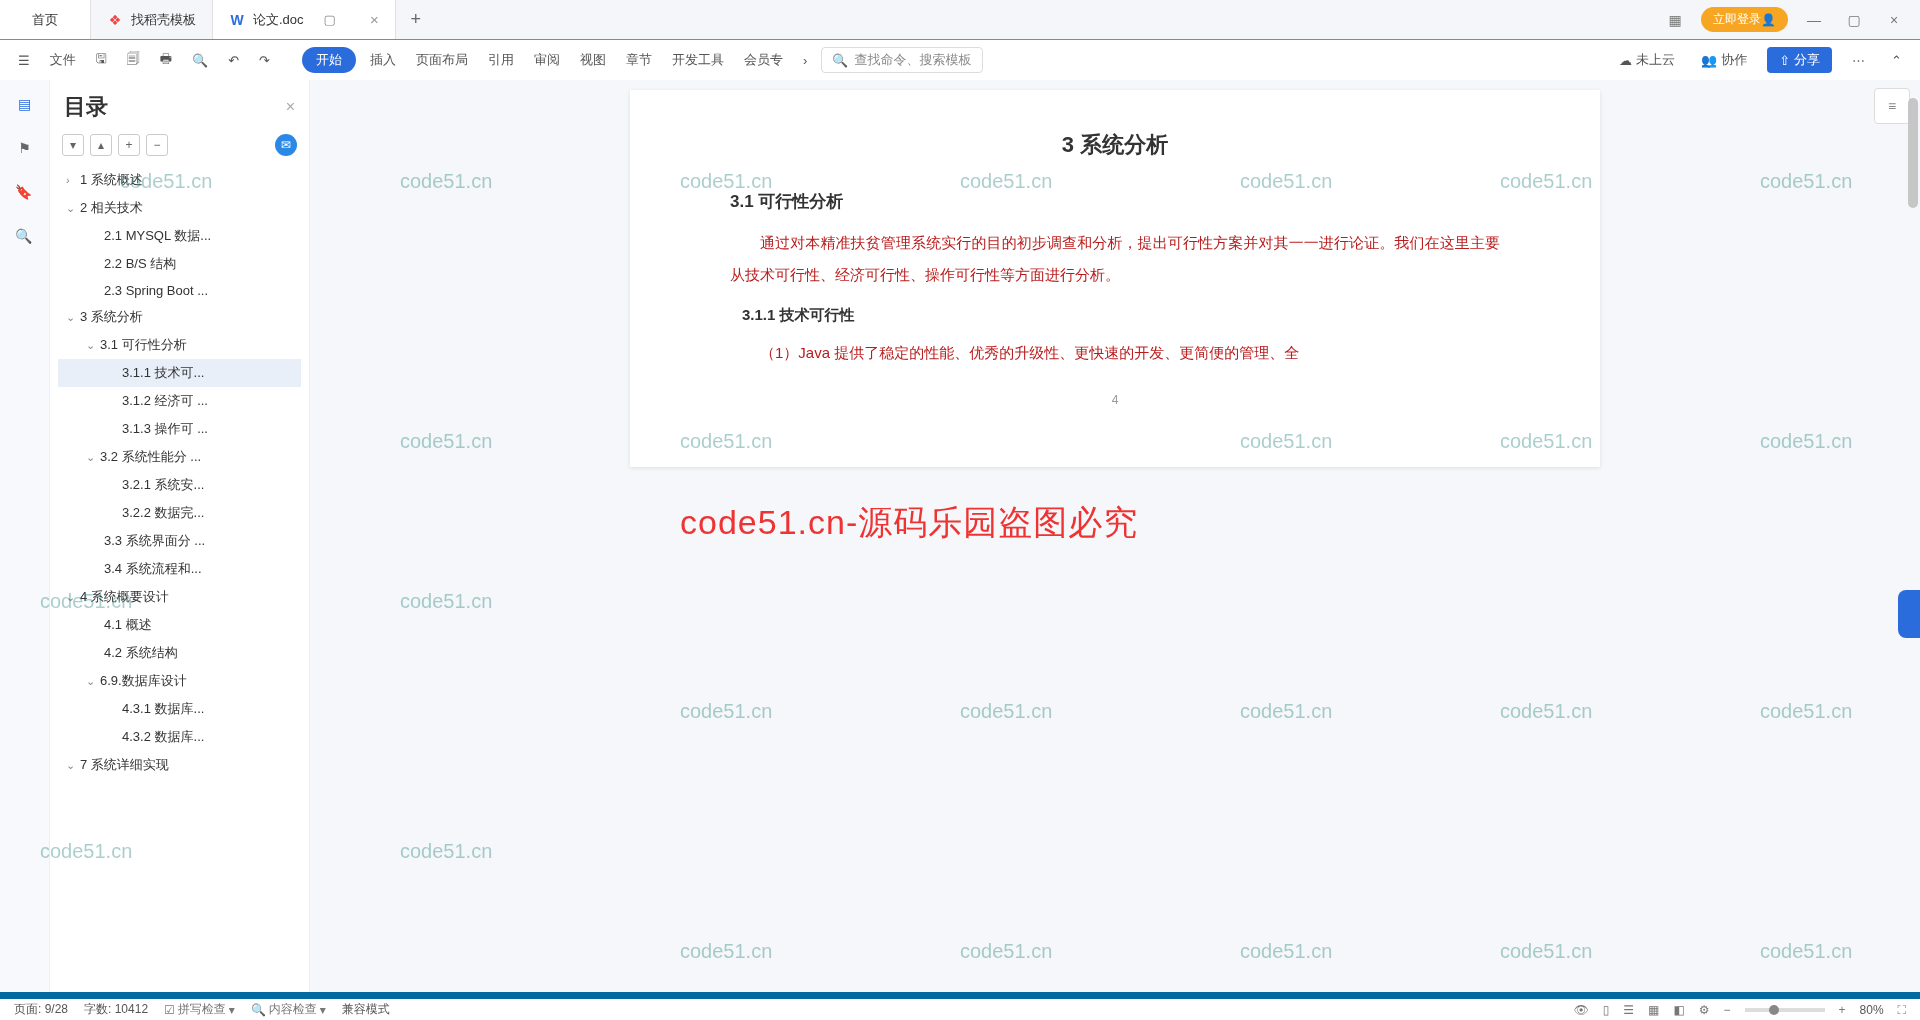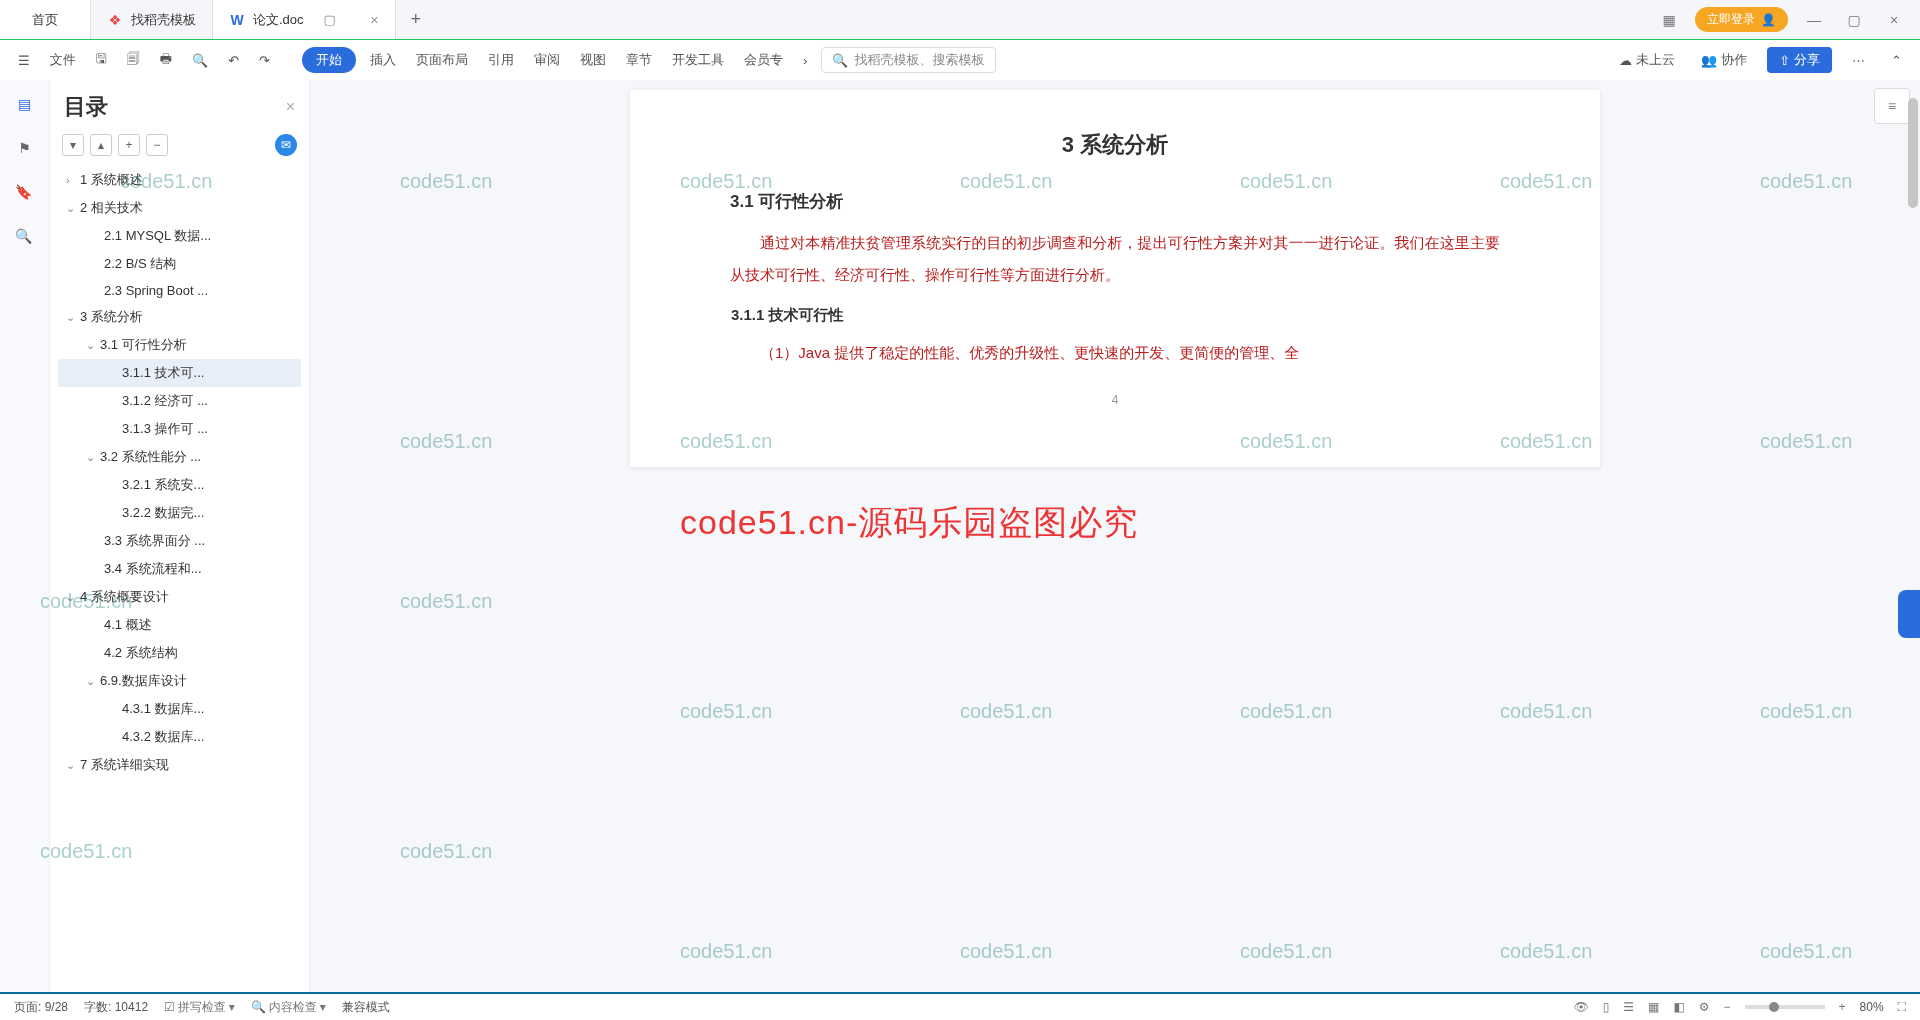--- a/index.html
+++ b/index.html
@@ -7,21 +7,21 @@
 .tab-bar{height:40px;background:#f4f6f9;display:flex;align-items:stretch;border-bottom:1px solid #22c55e}
 .tab{display:flex;align-items:center;padding:0 16px;gap:8px;border-right:1px solid #e0e0e0;cursor:pointer;font-size:13px}
 .tab.home{background:#fff;padding:0 32px}
 .tab.active{background:#fff}
 .tab-ico{width:16px;height:16px;display:inline-flex;align-items:center;justify-content:center;font-size:14px}
 .tab-ico.red{color:#e44}
 .tab-ico.blue{color:#2b6cdd;font-weight:bold}
 .tab-close{color:#999;margin-left:20px;font-size:15px}
 .tab-add{width:40px;display:flex;align-items:center;justify-content:center;color:#666;font-size:18px}
 .tab-right{margin-left:auto;display:flex;align-items:center;gap:12px;padding-right:12px}
-.login-btn{background:#f6a623;color:#fff;border-radius:14px;padding:4px 12px;display:flex;align-items:center;gap:6px;font-size:12px}
+.login-btn{background:#f6a623;color:#fff;border-radius:14px;padding:4px 12px;display:flex;align-items:center;font-size:12px}
 .win-btn{width:28px;height:28px;display:flex;align-items:center;justify-content:center;color:#777}
 .ribbon{height:40px;display:flex;align-items:center;gap:8px;padding:0 12px;border-bottom:0 solid #eee;background:#fff}
 .rbtn{display:flex;align-items:center;gap:4px;padding:4px 6px;color:#555;cursor:pointer;font-size:13px}
 .pill{background:#2b6cdd;color:#fff;border-radius:14px;padding:4px 14px;font-size:13px}
 .rsep{width:10px}
 .search-box{display:flex;align-items:center;gap:6px;color:#888;font-size:13px;border:1px solid #ddd;border-radius:4px;padding:3px 10px}
 .rib-right{margin-left:auto;display:flex;align-items:center;gap:14px}
 .share-btn{background:#2b6cdd;color:#fff;border-radius:4px;padding:4px 12px;display:flex;align-items:center;gap:4px;font-size:13px}
 .workspace{display:flex;height:calc(100% - 108px)}
 .vtoolbar{width:50px;background:#f7f9fc;border-right:1px solid #eee;display:flex;flex-direction:column;align-items:center;padding-top:12px;gap:20px}
@@ -35,31 +35,31 @@
 .ol-tb{width:22px;height:22px;border:1px solid #ccc;border-radius:3px;display:flex;align-items:center;justify-content:center;font-size:12px;color:#666}
 .ol-chat{margin-left:auto;background:#2b88e6;color:#fff;border-radius:50%;width:22px;height:22px;display:flex;align-items:center;justify-content:center;font-size:12px}
 .ol-item{display:flex;align-items:center;padding:5px 4px;font-size:13px;color:#333;cursor:pointer;white-space:nowrap;overflow:hidden;text-overflow:ellipsis}
 .ol-item .chev{width:14px;color:#888;font-size:11px}
 .ol-item.sel{background:#e8eff9}
 .ind1{padding-left:8px}.ind2{padding-left:28px}.ind3{padding-left:46px}.ind4{padding-left:64px}
 .doc-area{flex:1;background:#f5f7fa;position:relative;overflow:hidden}
 .page{background:#fff;width:970px;margin:10px auto;box-shadow:0 1px 4px rgba(0,0,0,.1);padding:30px 100px 60px;position:relative}
 .page h3{text-align:center;font-size:22px;font-weight:600;margin:10px 0 30px}
 .page h4{font-size:17px;font-weight:600;margin:20px 0 14px}
-.page h5{font-size:15px;font-weight:600;margin:16px 1px 12px}
+.page h5{font-size:15px;font-weight:600;margin:16px 12px 12px}
 .page p{text-indent:2em;line-height:2.1;font-size:15px;color:#b91c1c;text-align:justify}
 .pgnum{text-align:center;font-size:12px;color:#999;margin-top:24px}
 .page2{margin-top:40px}
 .wm{position:absolute;color:#0f766e;opacity:.35;font-size:20px;pointer-events:none;font-family:Arial}
 .wm-red{position:absolute;color:#e33;font-size:34px;top:500px;left:680px;z-index:50;font-weight:500;letter-spacing:1px}
 .right-rail{position:absolute;right:10px;top:88px;width:36px;height:36px;border:1px solid #ddd;border-radius:4px;display:flex;align-items:center;justify-content:center;background:#fff;color:#888}
 .blue-tab{position:absolute;right:0;top:590px;width:22px;height:48px;background:#2b6cdd;border-radius:8px 0 0 8px}
 .vscroll{position:absolute;right:2px;top:88px;width:10px;bottom:36px}
 .vscroll-thumb{position:absolute;top:10px;width:10px;height:110px;background:#c6c6c6;border-radius:5px}
-.status{position:absolute;bottom:0;left:0;right:0;height:28px;background:#fff;border-top:2px solid #0369a1;display:flex;align-items:center;font-size:12px;color:#555;padding:0 14px;gap:16px}
+.status{position:absolute;bottom:0;left:0;right:0;height:28px;background:#fff;border-top:7px solid #0369a1;display:flex;align-items:center;font-size:12px;color:#555;padding:0 14px;gap:16px}
 .st-right{margin-left:auto;display:flex;align-items:center;gap:14px}
 .st-ico{color:#777;display:flex;align-items:center;gap:3px}
 .screen-ico{color:#888;margin-left:12px;margin-right:6px}
 </style>
 </head>
 <body>
 
 <div class="tab-bar">
   <div class="tab home">
       <span>首页</span>
@@ -102,21 +102,21 @@
   <span class="rbtn">页面布局</span>
   <span class="rbtn">引用</span>
   <span class="rbtn">审阅</span>
   <span class="rbtn">视图</span>
   <span class="rbtn">章节</span>
   <span class="rbtn">开发工具</span>
   <span class="rbtn">会员专</span>
   <span class="rbtn">›</span>
   <div class="search-box">
     <span>🔍</span>
-    <span>找稻壳模板、搜索模板</span>
+    <span>查找命令、搜索模板</span>
   </div>
   <div class="rib-right">
     <span class="rbtn">☁ <span>未上云</span></span>
     <span class="rbtn">👥 <span>协作</span></span>
     <div class="share-btn">⇧ <span>分享</span></div>
     <span class="rbtn">⋯</span>
     <span class="rbtn">⌃</span>
   </div>
 </div>
 

